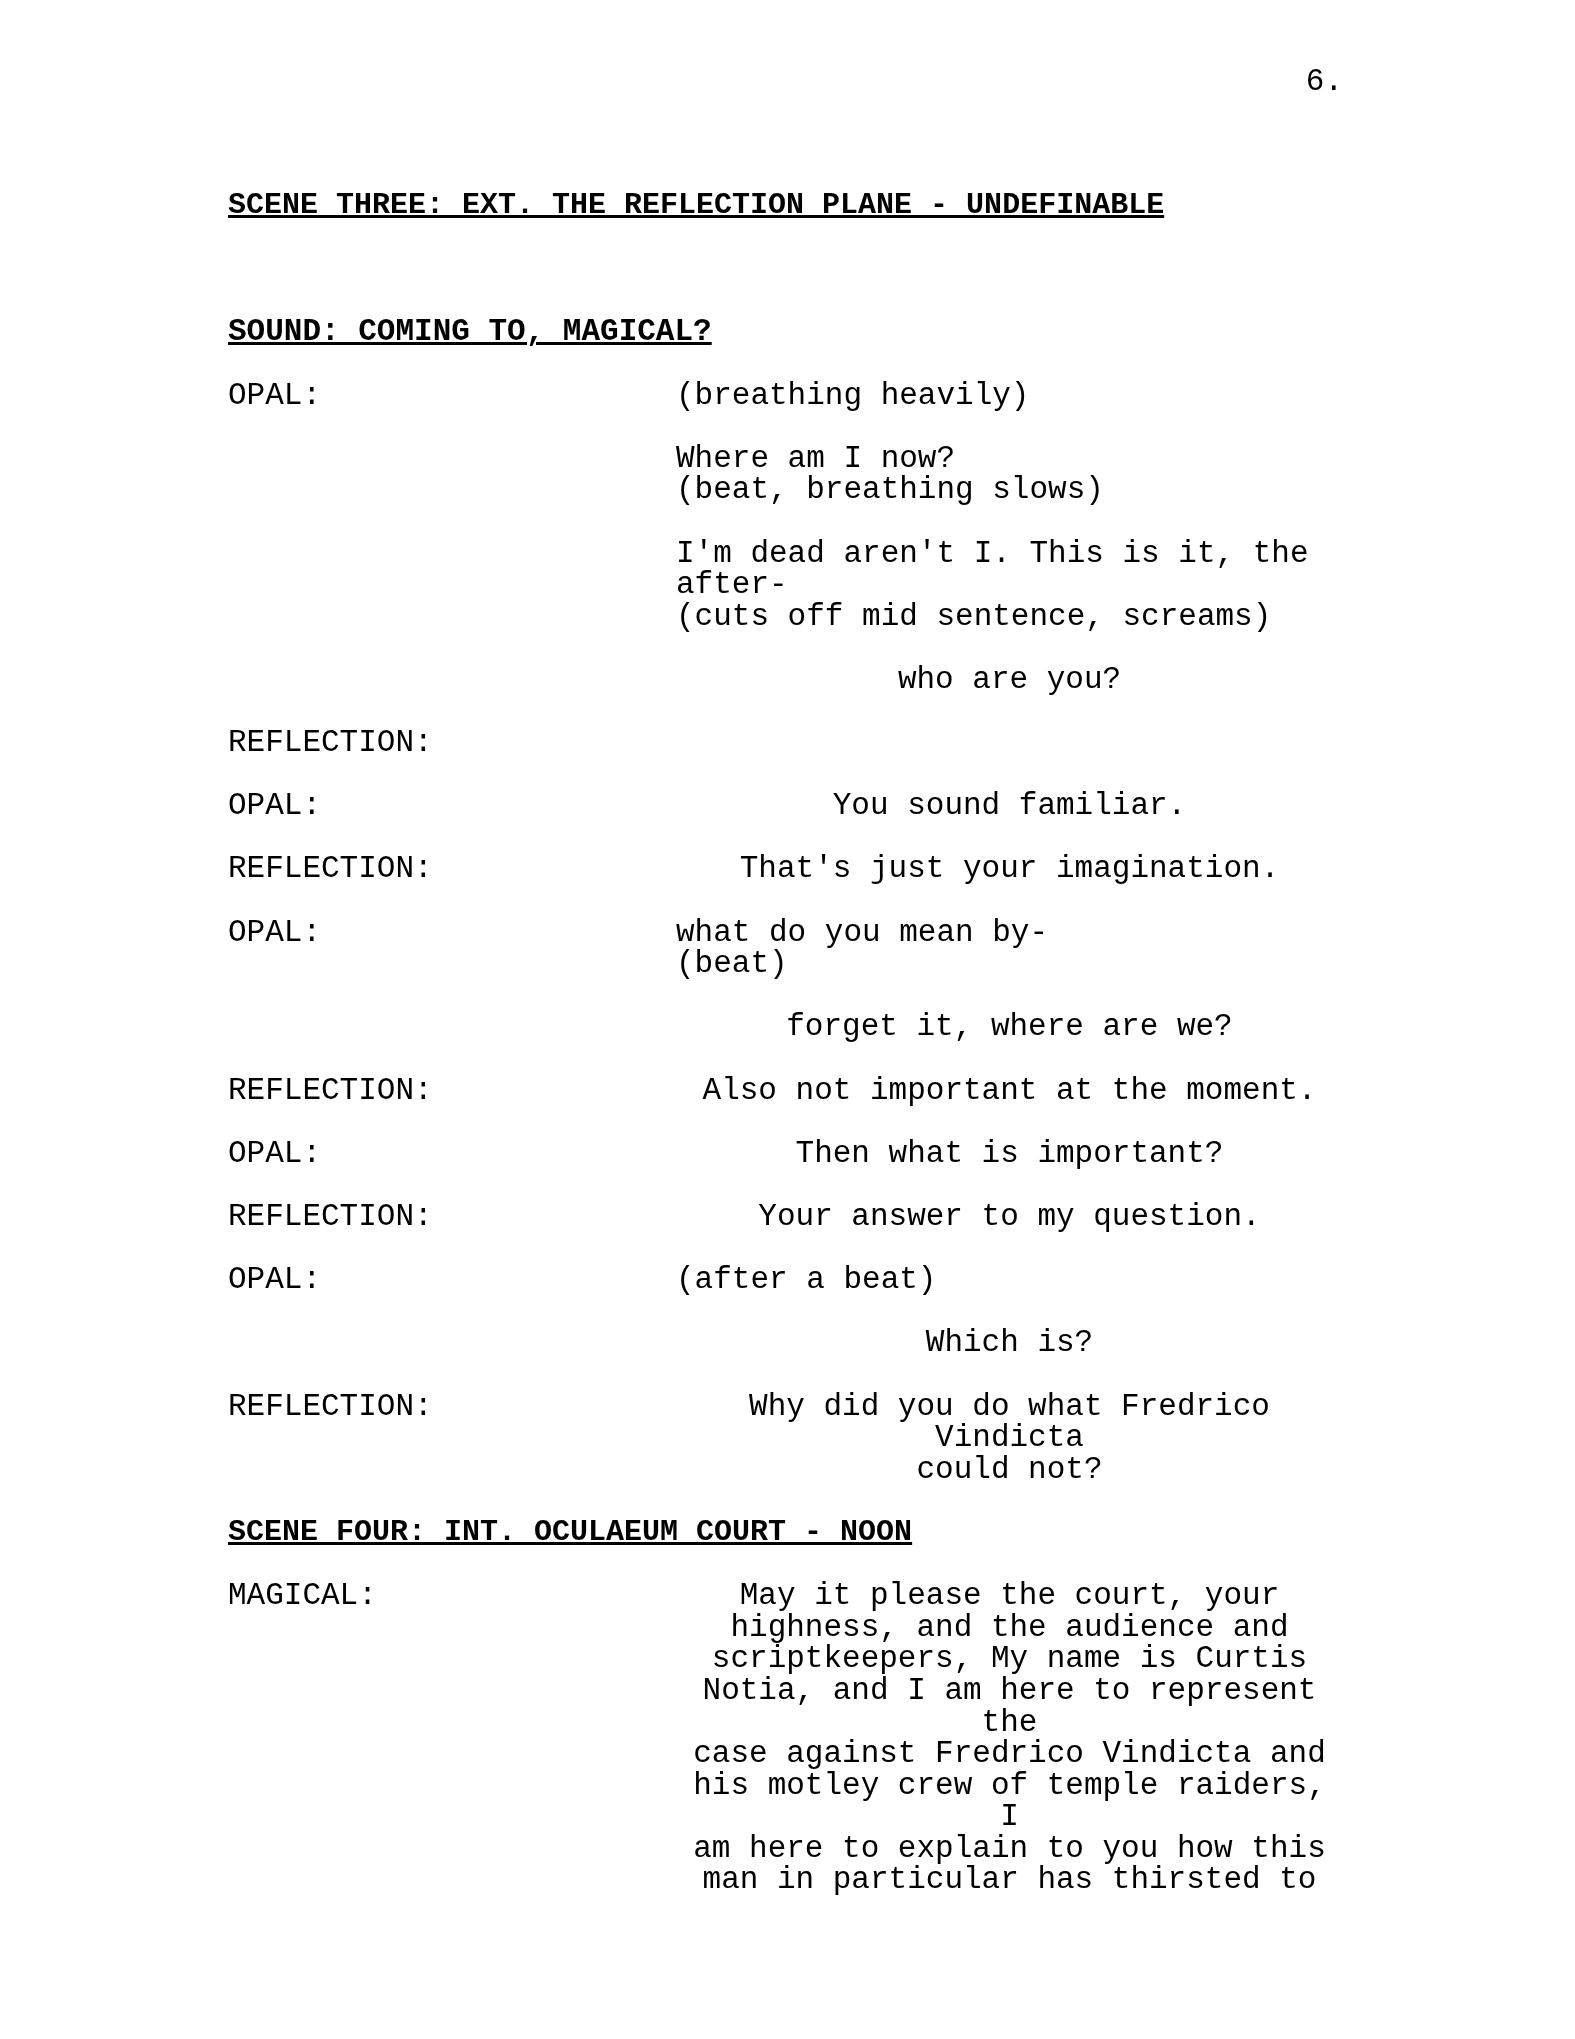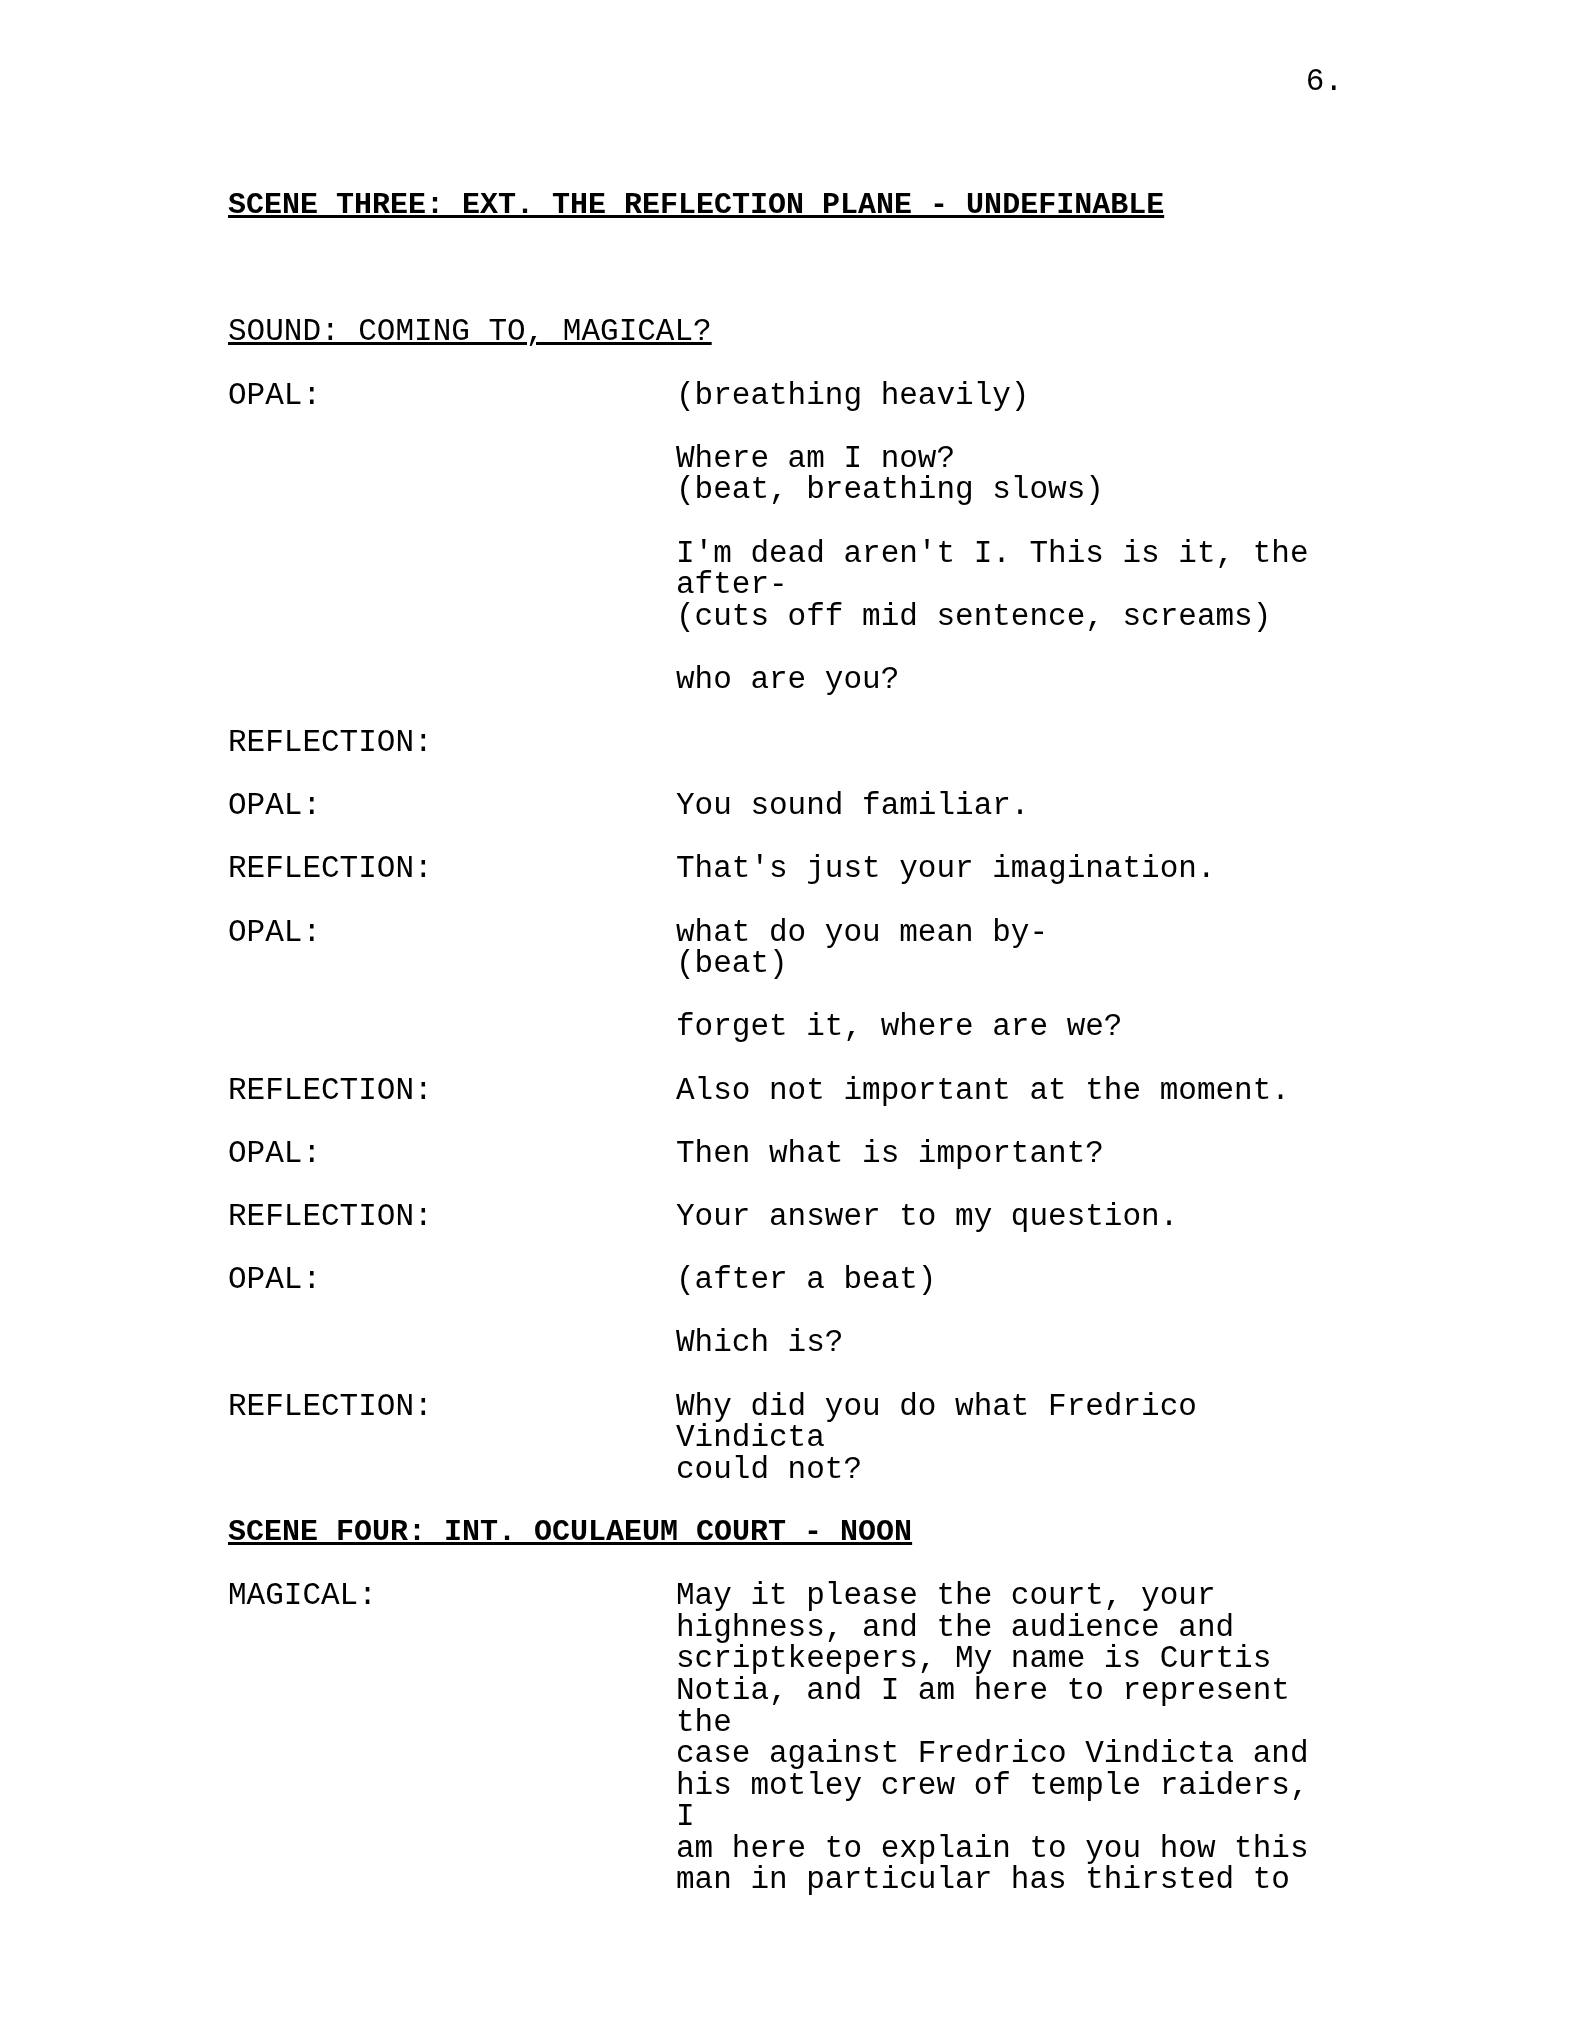--- a/index.html
+++ b/index.html
@@ -41,33 +41,34 @@
     white-space: nowrap;
   }
   .scene-heading.second {
     margin-top: 31.6px;
     margin-bottom: 31.6px;
   }
   .sound-line {
     text-decoration: underline;
     margin: 0 0 31.6px 0;
     white-space: nowrap;
+    font-weight: bold;
   }
   .dialogue-block {
     display: grid;
     grid-template-columns: 420px 1fr;
     margin: 0 0 31.6px 0;
     gap: 28px;
   }
   .character { white-space: nowrap; }
   .dialogue p {
     margin: 0 0 31.6px 0;
     white-space: pre-line;
   }
-  .dialogue p:last-child { margin-bottom: 0; }
+  .dialogue p:last-child { margin-bottom: 0; text-align: center; }
 </style>
 </head>
 <body>
 
 <div class="page">
 
   <div class="page-number">6.</div>
 
   <div class="content">
 

